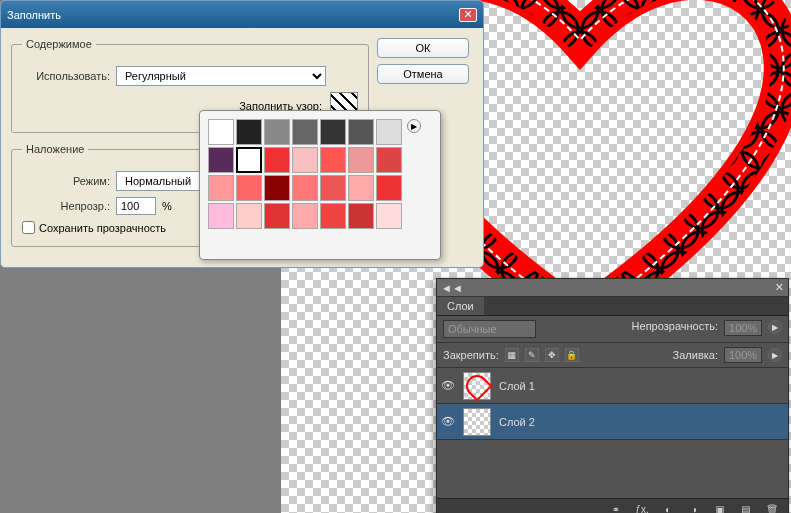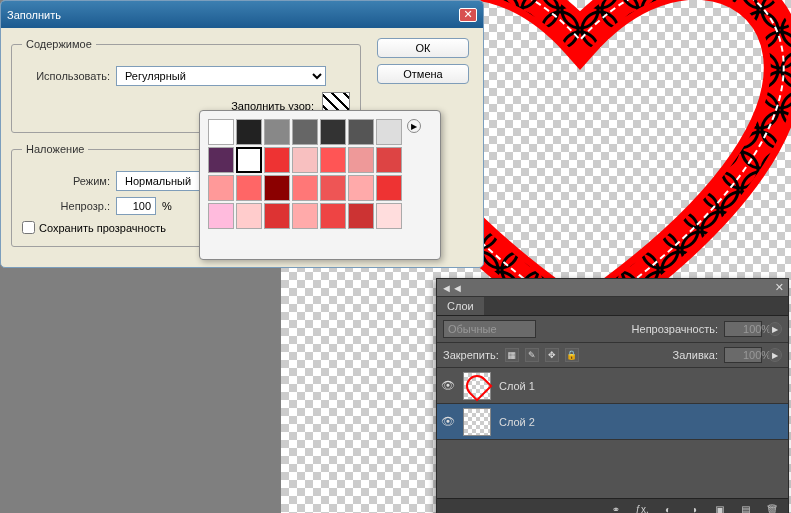--- a/index.html
+++ b/index.html
@@ -6,49 +6,49 @@
 body{width:791px;height:513px;background:#7f7f7f;position:relative;overflow:hidden}
 .canvas-bg{position:absolute;left:281px;top:0;width:510px;height:513px;background-image:
   linear-gradient(45deg,#ccc 25%,transparent 25%),linear-gradient(-45deg,#ccc 25%,transparent 25%),
   linear-gradient(45deg,transparent 75%,#ccc 75%),linear-gradient(-45deg,transparent 75%,#ccc 75%);
 background-size:16px 16px;background-position:0 0,0 8px,8px -8px,-8px 0;background-color:#fff}
 .heart{position:absolute;left:340px;top:-70px;width:480px;height:420px}
 .heart svg{width:100%;height:100%}
 .dialog{position:absolute;left:0;top:0;width:484px;background:#ece9d8;border:1px solid #7b9ebd;border-radius:5px}
 .titlebar{height:27px;background:linear-gradient(#3c7fb1,#1c5a8f);color:#fff;padding:0 6px;display:flex;justify-content:space-between;align-items:center;border-radius:4px 4px 0 0}
 .closebtn{width:18px;height:14px;background:#d85050;border:1px solid #fff;border-radius:2px;display:flex;align-items:center;justify-content:center;color:#fff;font-size:9px;cursor:pointer}
-.dialog-body{padding:10px;display:flex;gap:12px}
+.dialog-body{padding:10px;display:flex;gap:4px}
 .leftcol{flex:1}
 fieldset{border:1px solid #a0a0a0;border-radius:3px;padding:10px 10px 12px;margin-bottom:10px}
 legend{padding:0 4px;color:#333}
 .row{display:flex;align-items:center;margin:6px 0;gap:6px}
 .row label{width:88px;text-align:right;color:#333}
 select,input[type=text]{border:1px solid #7f9db9;padding:2px 4px;background:#fff;font-size:11px}
 .w180{width:210px}
 .w100{width:110px}
-.w40{width:40px;text-align:right}
+.w40{width:40px;text-align:left}
 .swatch-row{display:flex;align-items:center;justify-content:flex-end;gap:8px;margin-top:6px}
 .swatch{width:28px;height:28px;border:1px solid #888;background:repeating-linear-gradient(45deg,#000 0 2px,transparent 2px 8px),#fff}
 .rightcol{width:100px;display:flex;flex-direction:column;gap:6px;align-items:center}
 .btn{width:92px;height:20px;border:1px solid #7f9db9;border-radius:4px;background:linear-gradient(#fff,#eee);display:flex;align-items:center;justify-content:center;cursor:pointer}
 .chk{display:flex;align-items:center;gap:4px;}
 .chk input{width:13px;height:13px}
 .popup{position:absolute;left:199px;top:110px;width:242px;height:150px;background:#f4f4f4;border:1px solid #888;border-radius:4px;box-shadow:2px 2px 6px rgba(0,0,0,.3);padding:8px;display:flex}
 .pgrid{display:grid;grid-template-columns:repeat(7,26px);grid-auto-rows:26px;gap:2px;overflow:hidden}
 .pcell{border:1px solid #aaa;background:#fff}
 .pcell.sel{border:2px solid #000}
 .popup .pside{width:16px;display:flex;flex-direction:column;align-items:center;gap:2px;margin-left:4px}
 .parrow{width:14px;height:14px;border:1px solid #888;border-radius:50%;display:flex;align-items:center;justify-content:center;font-size:8px;cursor:pointer}
 .layers{position:absolute;left:436px;top:278px;width:353px;background:#535353;border:1px solid #2a2a2a;color:#ddd;box-shadow:-2px 2px 6px rgba(0,0,0,.4)}
 .layers-header{display:flex;justify-content:space-between;align-items:center;background:#6a6a6a;height:18px;padding:0 4px;border-bottom:1px solid #333}
 .tabrow{display:flex;background:#3c3c3c;border-bottom:1px solid #222}
 .tab{padding:3px 10px;background:#535353}
-.toprow{display:flex;align-items:center;padding:4px 6px;gap:6px;border-bottom:1px solid #333}
+.toprow{display:flex;align-items:flex-start;padding:4px 6px;gap:6px;border-bottom:1px solid #333}
 .sel-dd{flex:1;max-width:130px;background:#6a6a6a;border:1px solid #333;padding:2px 4px;color:#999}
-.pct{width:38px;background:#6a6a6a;border:1px solid #333;padding:1px 18px;color:#999;text-align:right}
+.pct{width:38px;background:#6a6a6a;border:1px solid #333;padding:1px 4px;color:#999;text-align:right}
 .lockrow{display:flex;align-items:center;padding:4px 6px;gap:6px;border-bottom:1px solid #333}
 .lockicons{display:flex;gap:6px}
 .lico{width:14px;height:14px;border:1px solid #666;background:#5a5a5a;display:flex;align-items:center;justify-content:center;font-size:9px}
 .layer{display:flex;align-items:center;height:36px;border-bottom:1px solid #333}
 .layer.sel{background:#3a5f85}
 .eye{width:22px;display:flex;justify-content:center}
 .lythumb{width:28px;height:28px;border:1px solid #888;margin:0 4px;background-image:
   linear-gradient(45deg,#ccc 25%,transparent 25%),linear-gradient(-45deg,#ccc 25%,transparent 25%),
   linear-gradient(45deg,transparent 75%,#ccc 75%),linear-gradient(-45deg,transparent 75%,#ccc 75%);
   background-size:8px 8px;background-position:0 0,0 4px,4px -4px,-4px 0;background-color:#fff;position:relative}

